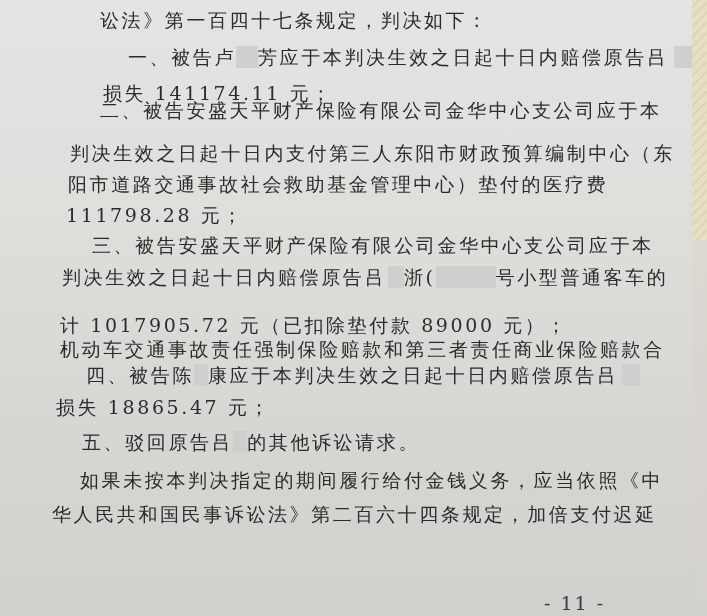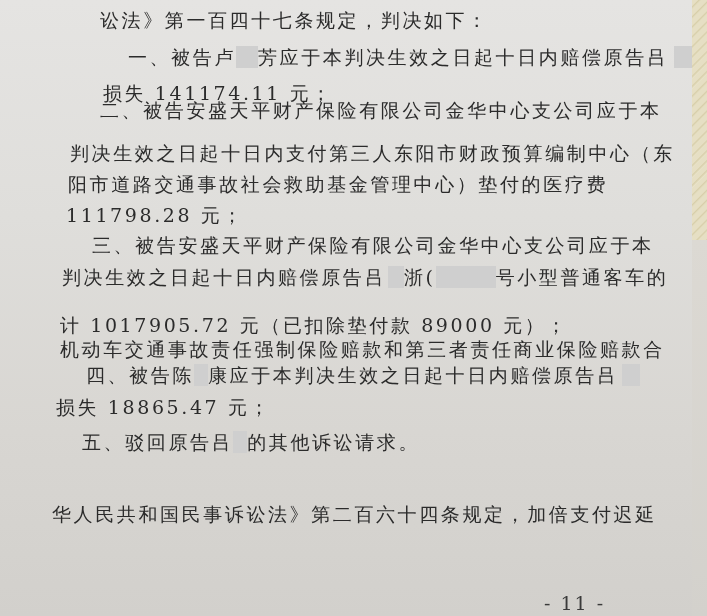--- a/index.html
+++ b/index.html
@@ -117,20 +117,23 @@
   </div>
 
   <div class="line" style="left:56px; top:395px;">
     <span>损失 18865.47 元；</span>
   </div>
 
   <div class="line" style="left:82px; top:430px;">
     <span>五、驳回原告吕</span><span class="redact" style="width:14px;"></span><span>的其他诉讼请求。</span>
   </div>
 
+  <div class="line" style="left:80px; top:468px;">
+    <span>如果未按本判决指定的期间履行给付金钱义务，应当依照《中</span>
+  </div>
 
   <div class="line" style="left:52px; top:502px;text-align:center;">
     <span>华人民共和国民事诉讼法》第二百六十四条规定，加倍支付迟延</span>
   </div>
 
   <div class="page-number">- 11 -</div>
 </div>
 
 <div class="page-edge"></div>
 <div class="page-edge-lower"></div>

